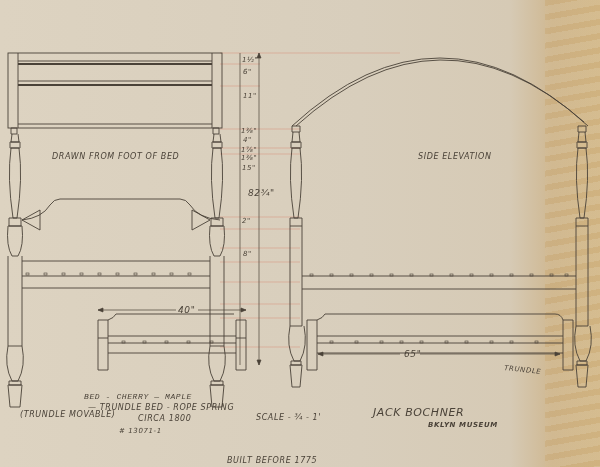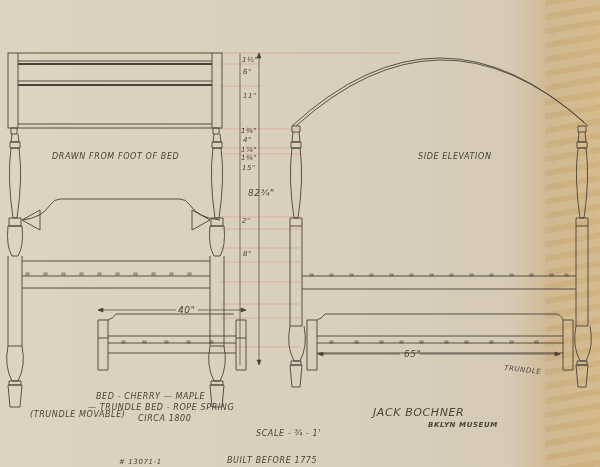--- a/index.html
+++ b/index.html
@@ -157,22 +157,22 @@
   <div class="lbl sm" style="left:241px;top:146px;">1⅞"</div>
   <div class="lbl sm" style="left:241px;top:154px;">1⅜"</div>
   <div class="lbl sm" style="left:242px;top:164px;">15"</div>
   <div class="lbl med" style="left:248px;top:188px;">82¾"</div>
   <div class="lbl sm" style="left:242px;top:217px;">2"</div>
   <div class="lbl sm" style="left:243px;top:250px;">8"</div>
   <div class="lbl med" style="left:178px;top:305px;">40"</div>
   <div class="lbl med" style="left:404px;top:349px;">65"</div>
   <div class="lbl sm" style="left:504px;top:366px;transform:rotate(6deg);">TRUNDLE</div>
 
-  <div class="lbl" style="left:96px;top:392px;">BED - CHERRY — MAPLE</div>
+  <div class="lbl" style="left:84px;top:392px;font-family:Liberation Mono, monospace;">BED - CHERRY — MAPLE</div>
   <div class="lbl" style="left:88px;top:403px;">— TRUNDLE BED - ROPE SPRING</div>
-  <div class="lbl" style="left:30px;top:410px;">(TRUNDLE MOVABLE)</div>
+  <div class="lbl" style="left:20px;top:410px;">(TRUNDLE MOVABLE)</div>
   <div class="lbl" style="left:138px;top:414px;">CIRCA 1800</div>
-  <div class="lbl sm" style="left:119px;top:427px;margin-top:31px;"># 13071-1</div>
-  <div class="lbl" style="left:256px;top:413px;margin-top:16px;">SCALE - ¾ - 1'</div>
+  <div class="lbl sm" style="left:119px;top:427px;"># 13071-1</div>
+  <div class="lbl" style="left:256px;top:413px;">SCALE - ¾ - 1'</div>
   <div class="lbl big" style="left:373px;top:406px;">JACK BOCHNER</div>
   <div class="lbl sm" style="left:428px;top:421px;font-weight:bold;">BKLYN MUSEUM</div>
   <div class="lbl" style="left:227px;top:456px;">BUILT BEFORE 1775</div>
 </div>
 
 </body></html>

